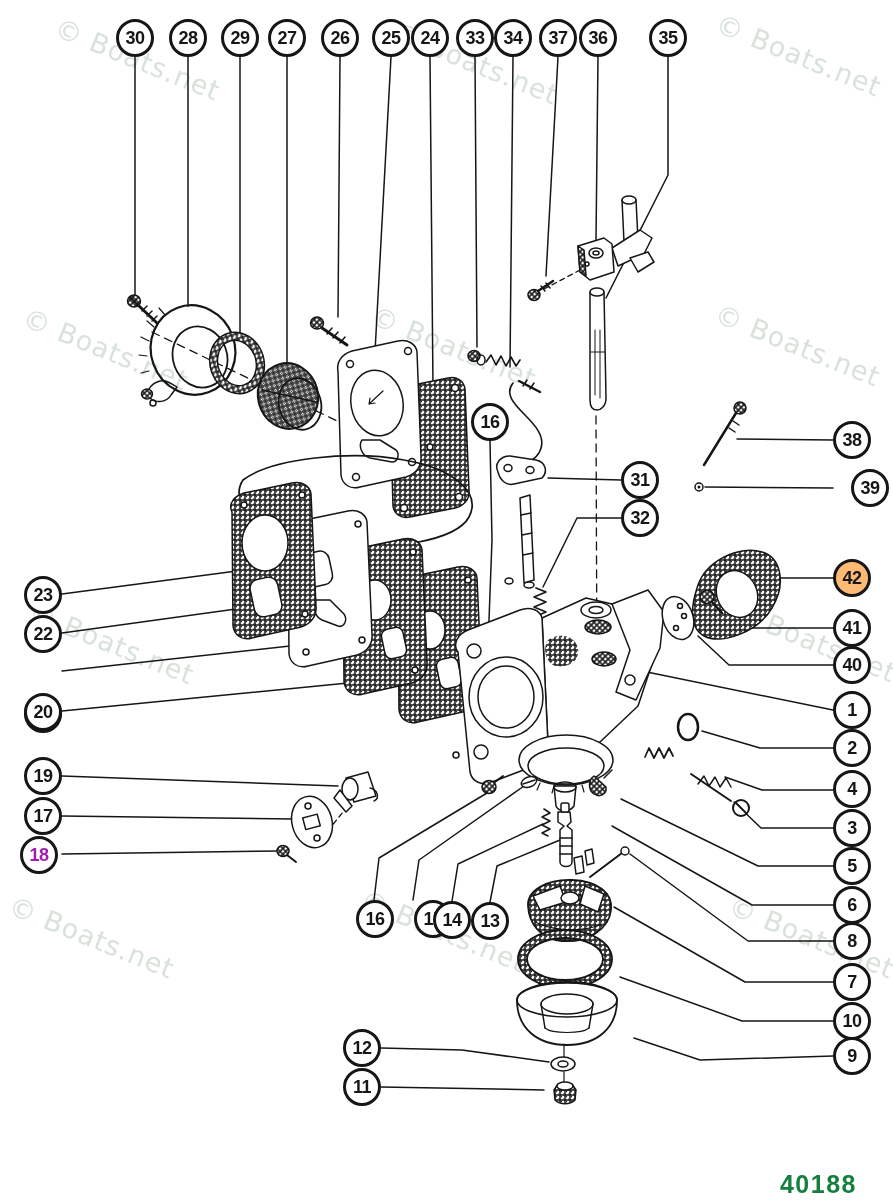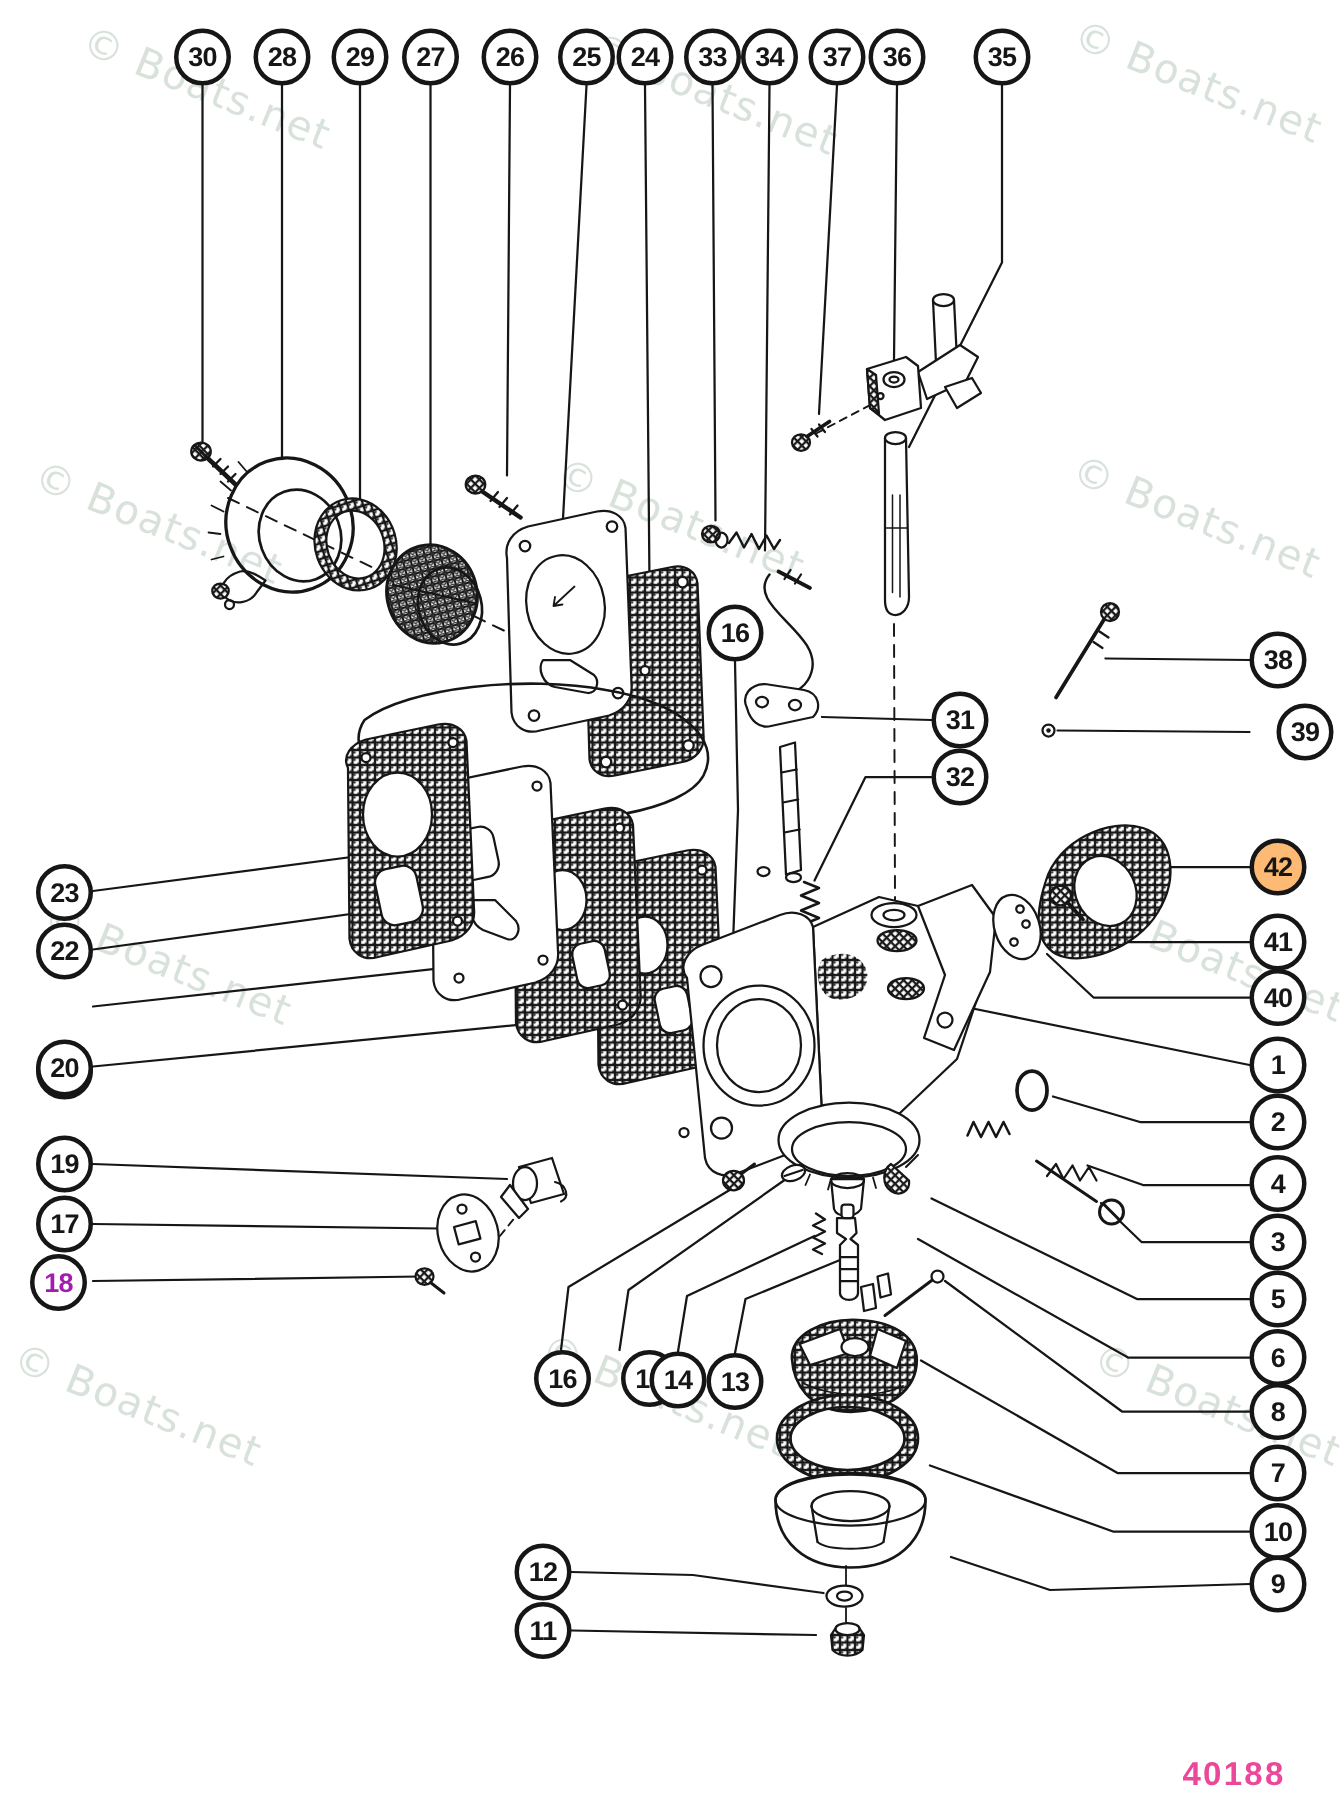--- a/index.html
+++ b/index.html
@@ -8,21 +8,21 @@
   #watermark-layer{position:absolute;inset:0;z-index:0;}
   .wm{position:absolute;white-space:nowrap;transform:rotate(22deg);transform-origin:left top;
       font-family:"DejaVu Sans",sans-serif;letter-spacing:1px;user-select:none;}
   #drawing{position:absolute;left:0;top:0;z-index:1;}
   #drawing *{vector-effect:none;}
   #callout-layer{position:absolute;inset:0;z-index:2;}
   .callout{position:absolute;box-sizing:border-box;border-radius:50%;background:#fff;
            display:flex;align-items:center;justify-content:center;
            font-weight:bold;font-size:18px;letter-spacing:-0.5px;cursor:pointer;}
   #drawing-number{position:absolute;z-index:2;right:36px;top:1170px;font-weight:bold;
-                  font-size:22px;letter-spacing:1.5px;color:#ec4899;}
+                  font-size:25px;letter-spacing:1.5px;color:#15803d;}
 </style>
 </head>
 <body>
 
 <div id="canvas">
   <div id="watermark-layer">
       <span class="wm" style="left: 62px; top: 12px; color: rgb(216, 226, 219); font-size: 27px; transform: rotate(22deg);">© Boats.net</span>
       <span class="wm" style="left: 400px; top: 16px; color: rgb(216, 226, 219); font-size: 27px; transform: rotate(22deg);">© Boats.net</span>
       <span class="wm" style="left: 723px; top: 8px; color: rgb(216, 226, 219); font-size: 27px; transform: rotate(22deg);">© Boats.net</span>
       <span class="wm" style="left: 30px; top: 302px; color: rgb(216, 226, 219); font-size: 27px; transform: rotate(22deg);">© Boats.net</span>

